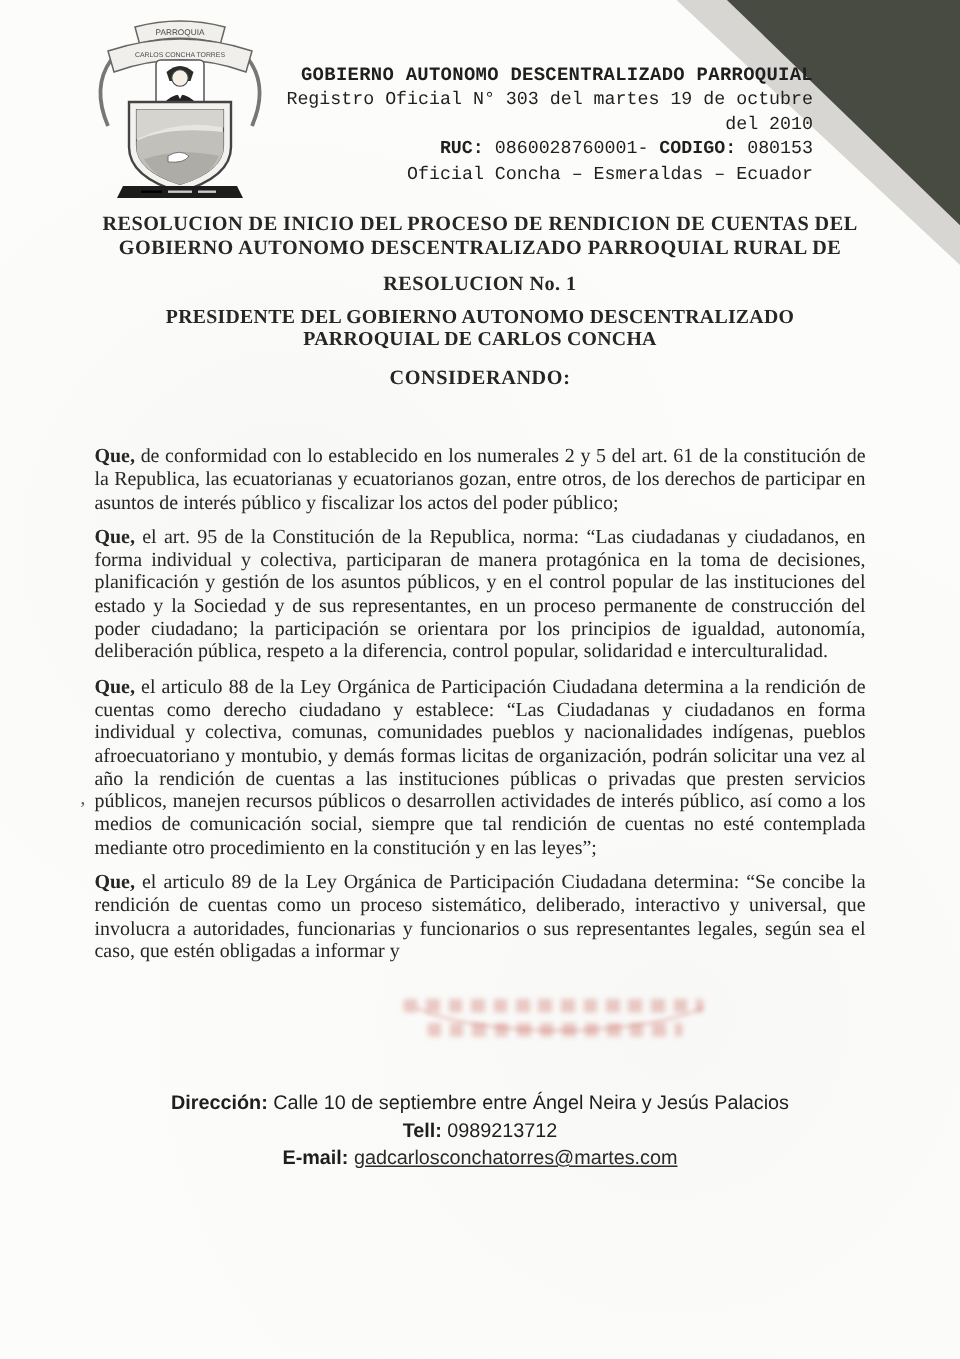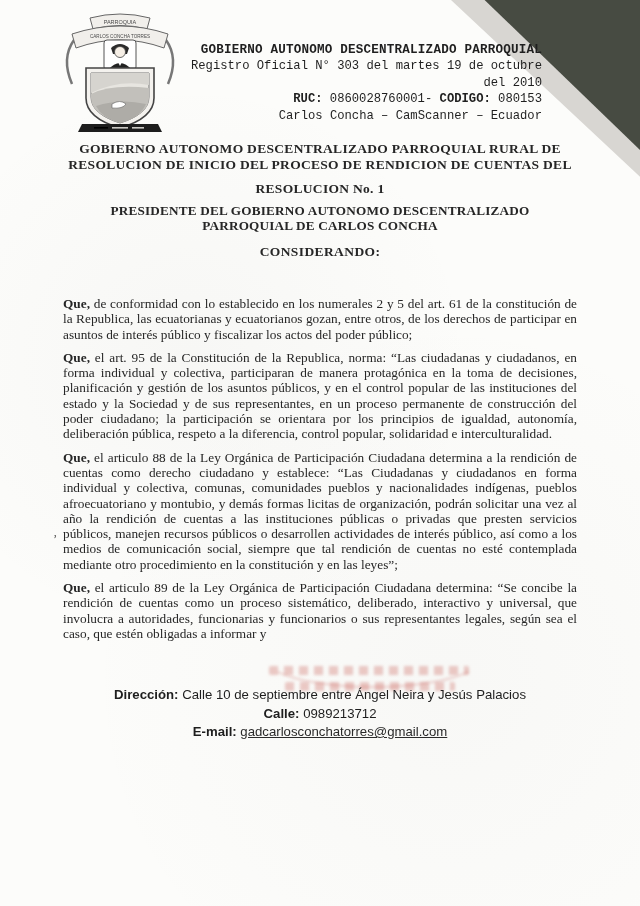--- a/index.html
+++ b/index.html
@@ -43,21 +43,21 @@
   .stamp .arc{position:absolute;left:18px;top:-26px;width:220px;height:60px;
     border:2px solid rgba(196,84,74,.28);border-radius:50%;
     border-top-color:transparent;border-left-color:transparent;border-right-color:transparent;
     filter:blur(1.5px);}
   .stamp .row{position:absolute;left:26px;width:200px;height:9px;border-radius:2px;
     background:repeating-linear-gradient(90deg, rgba(198,86,76,.30) 0 9px, transparent 9px 15px);
     filter:blur(1.6px);}
   .stamp .r1{top:16px;}
   .stamp .r2{top:32px;width:170px;left:42px;}
   
-  .footer{position:absolute;top:686px;left:0;width:640px;text-align:center;
+  .footer{position:absolute;top:726px;left:0;width:640px;text-align:center;
     font-family:"Liberation Sans",sans-serif;font-size:13.2px;line-height:18.5px;color:#1e1e1e;}
   .footer b{font-weight:bold;}
   .email-link{color:#2a2a2a;text-decoration:underline;cursor:pointer;}
   
   .watermark{position:absolute;left:524px;top:917px;font-family:"DejaVu Serif",serif;
     font-style:italic;font-weight:bold;font-size:9.5px;color:#3c3c3c;letter-spacing:.3px;}
 </style>
 </head>
 <body>
 
@@ -100,27 +100,27 @@
 
   <div class="header-block">
     <div class="org1">GOBIERNO AUTONOMO DESCENTRALIZADO PARROQUIAL</div>
     <div class="hline">Registro Oficial N° 303 del martes 19 de octubre del 2010</div>
     <div class="hline">
       <b>RUC:</b>
       <span>0860028760001-</span>
       <b>CODIGO:</b>
       <span>080153</span>
     </div>
-    <div class="hline">Carlos Concha – CamScanner – Ecuador</div>
+    <div class="hline">Oficial Concha – Esmeraldas – Ecuador</div>
   </div>
 
   <div class="title-block">
     <div class="doc-title">
+      <div>RESOLUCION DE INICIO DEL PROCESO DE RENDICION DE CUENTAS DEL</div>
       <div>GOBIERNO AUTONOMO DESCENTRALIZADO PARROQUIAL RURAL DE</div>
-      <div>RESOLUCION DE INICIO DEL PROCESO DE RENDICION DE CUENTAS DEL</div>
     </div>
     <div class="res-no">RESOLUCION No. 1</div>
     <div class="person-title">
       <div>PRESIDENTE DEL GOBIERNO AUTONOMO DESCENTRALIZADO</div>
       <div>PARROQUIAL DE CARLOS CONCHA</div>
     </div>
     <div class="considerando">CONSIDERANDO:</div>
   </div>
 
   <div class="body-text">
@@ -148,24 +148,24 @@
     <div class="row r1"></div>
     <div class="row r2"></div>
   </div>
 
   <div class="footer">
     <div>
       <b>Dirección:</b>
       <span>Calle 10 de septiembre entre Ángel Neira y Jesús Palacios</span>
     </div>
     <div>
-      <b>Calle:</b>
+      <b>Tell:</b>
       <span>0989213712</span>
     </div>
     <div>
       <b>E-mail:</b>
-      <span class="email-link">gadcarlosconchatorres@gmail.com</span>
+      <span class="email-link">gadcarlosconchatorres@martes.com</span>
     </div>
   </div>
 
   <div class="watermark">CamScanner</div>
 
 </div>
 
 </body></html>

